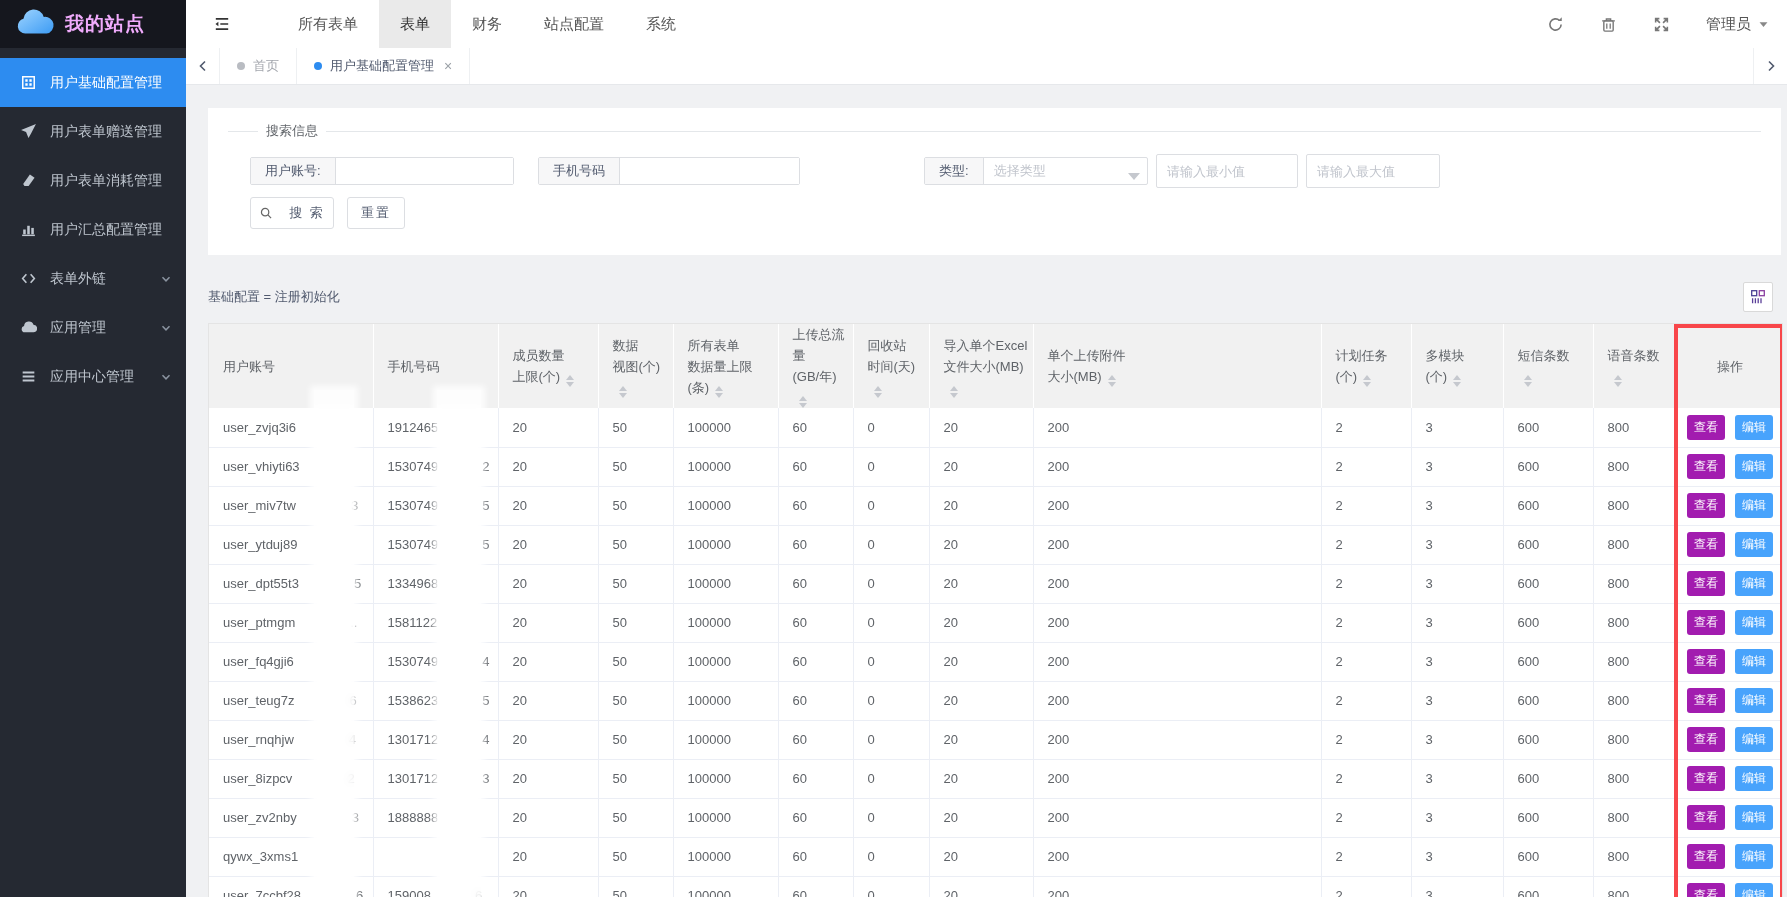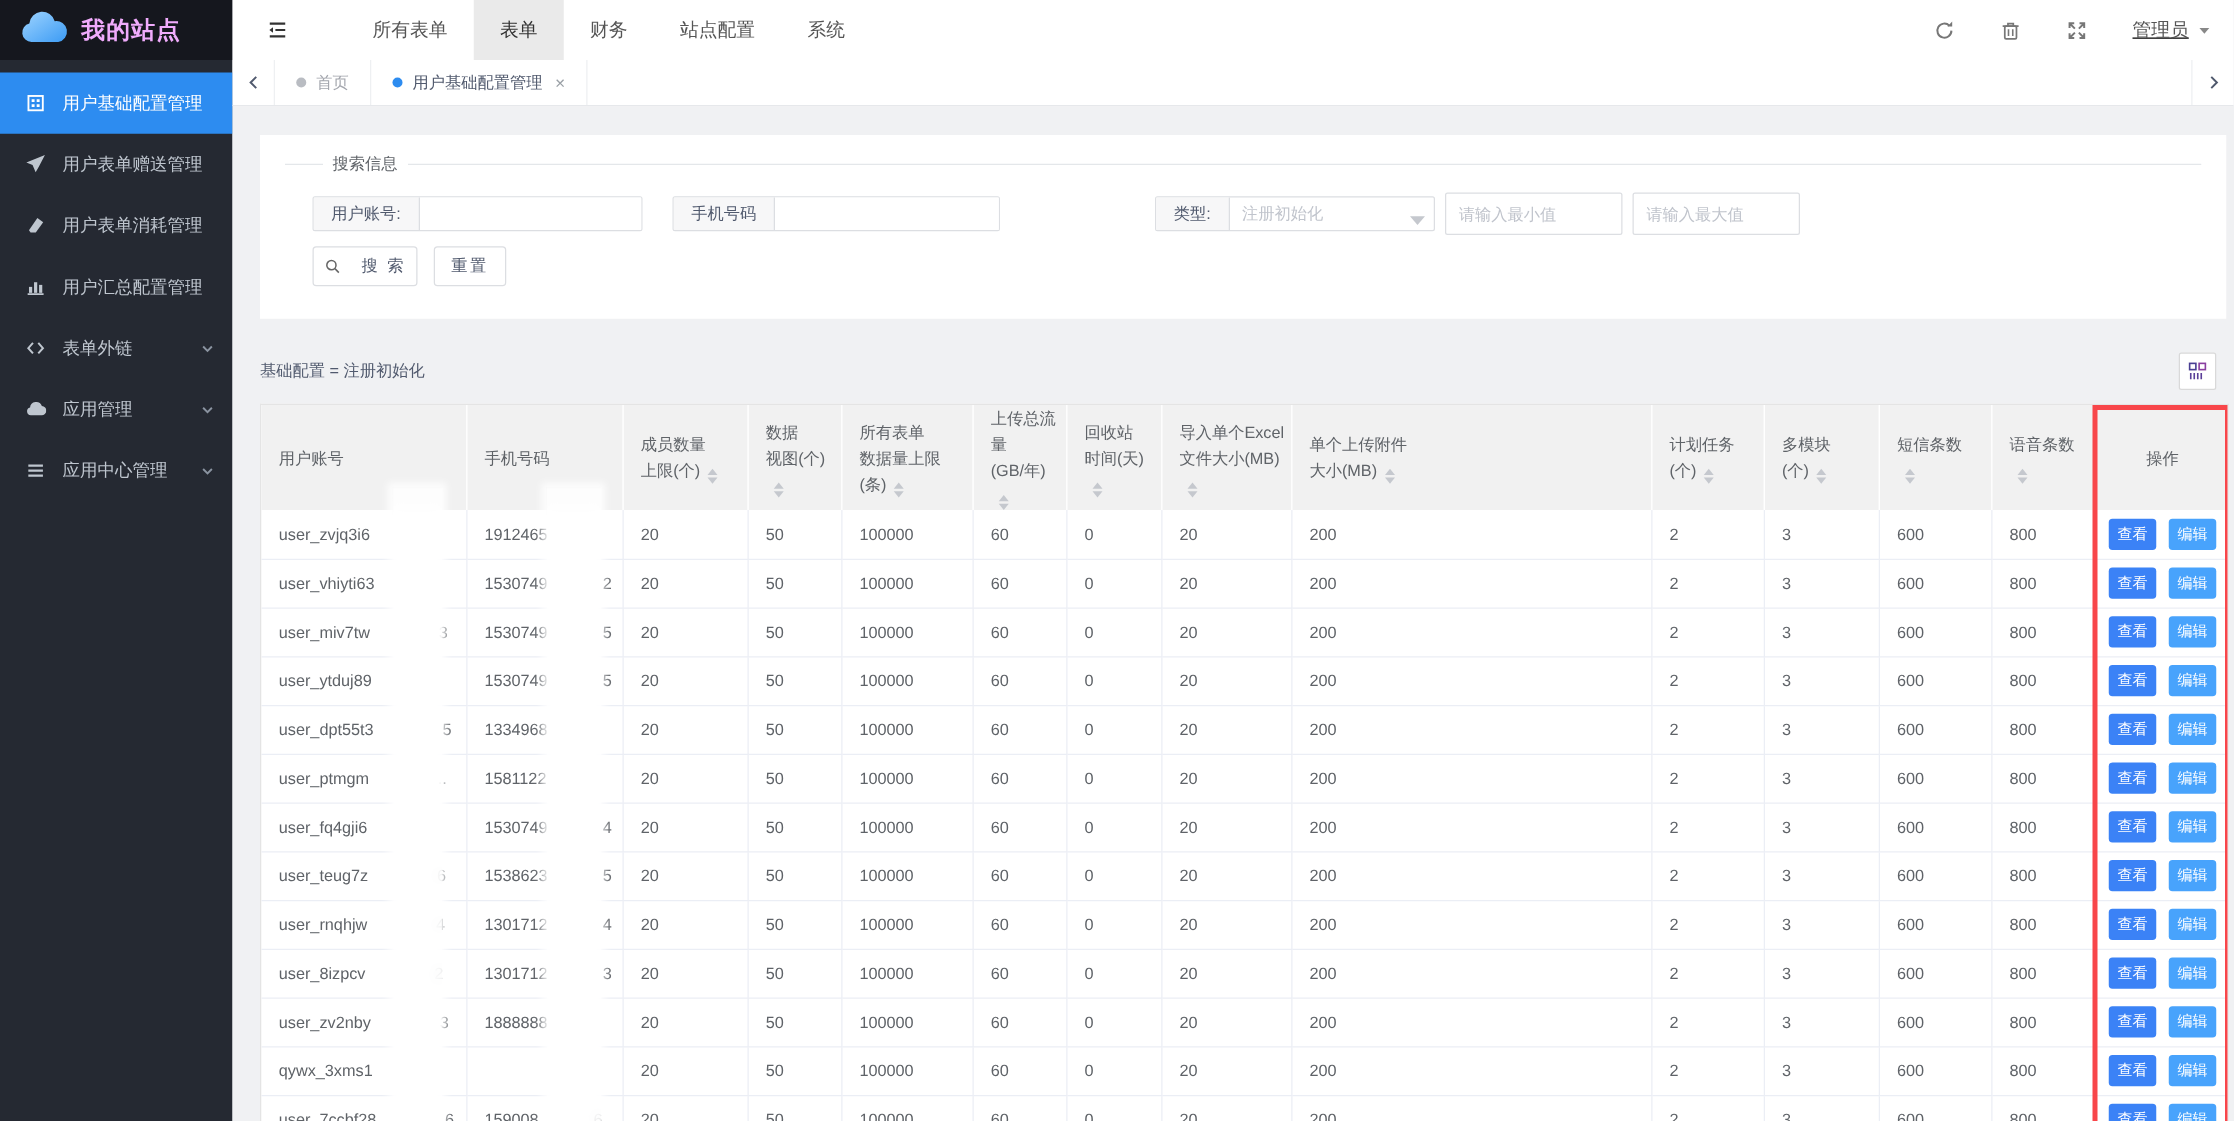--- a/index.html
+++ b/index.html
@@ -22,21 +22,21 @@
 
   
   .main { flex:1; display:flex; flex-direction:column; min-width:0; }
 
   .topbar { height:48px; background:#fff; display:flex; align-items:center; flex:none; }
   .collapse-btn { margin:0 10px 0 27px; color:#333; display:flex; cursor:pointer; }
   .collapse-btn svg { width:18px; height:18px; }
   .topnav { display:flex; height:48px; margin-left:36px; }
   .nav-item { height:48px; display:flex; align-items:center; padding:0 21px; font-size:15px; color:#555; cursor:pointer; }
   .nav-item.active { background:#eaeaea; color:#333; }
-  .topbar-right { margin-left:auto; display:flex; align-items:center; gap:36px; padding-right:18px;text-decoration:underline; }
+  .topbar-right { margin-left:auto; display:flex; align-items:center; gap:36px; padding-right:18px; }
   .tb-ico { color:#777; display:flex; cursor:pointer; }
   .tb-ico svg { width:17px; height:17px; }
   .admin { display:flex; align-items:center; gap:7px; font-size:15px; color:#555; cursor:pointer; }
   .admin svg { width:11px; height:11px; color:#888; }
 
   .tabbar { height:37px; background:#fff; border-bottom:1px solid #e6e8eb; display:flex; align-items:stretch; position:relative; flex:none; }
   .tab-arrow { width:34px; display:flex; align-items:center; justify-content:center; color:#515a6e; cursor:pointer; border-right:1px solid #eef0f2; }
   .tab-arrow svg { width:12px; height:12px; }
   .tab-arrow.right { position:absolute; right:0; top:0; height:100%; border-left:1px solid #eef0f2; border-right:none; }
   .tabs { display:flex; }
@@ -85,21 +85,21 @@
   thead th.center { text-align:center; padding:0; }
   tbody td { height:39px; border-bottom:1px solid #ebeef5; border-right:1px solid #ebeef5;
     font-size:13px; color:#5f6368; padding:0 4px 0 14px; white-space:nowrap; overflow:hidden; }
   tbody td.actions { padding:0; text-align:center; }
   .caret { display:inline-flex; flex-direction:column; gap:2px; margin-left:6px; vertical-align:1px; }
   .c-up { width:0; height:0; border-left:4px solid transparent; border-right:4px solid transparent; border-bottom:5px solid #c5c8ce; }
   .c-dn { width:0; height:0; border-left:4px solid transparent; border-right:4px solid transparent; border-top:5px solid #c5c8ce; }
   .mask-a { display:inline-block; width:55px; }
   .mask-p { display:inline-block; width:44px; }
   .act-btn { border:none; color:#fff; font-size:12px; padding:4px 7px; border-radius:3px; cursor:pointer; margin:0 5px; }
-  .btn-view { background:#3b82f6; }
+  .btn-view { background:#a21caf; }
   .btn-edit { background:#48a3fc; }
   .red-box { position:absolute; left:1465px; top:0; width:110px; height:700px;
     border:4px solid #f8464a; pointer-events:none; }
   .strip { position:absolute; top:66px; bottom:0; background:rgba(255,255,255,0.84);
     -webkit-backdrop-filter:blur(5px); backdrop-filter:blur(5px);
     box-shadow:0 0 6px 4px rgba(255,255,255,0.84); pointer-events:none; }
   .strip1 { left:105px; width:40px; }
   .strip2 { left:228px; width:44px; }
 </style>
 </head>
@@ -279,21 +279,21 @@
               <span class="ilabel">用户账号:</span>
               <input type="text" style="">
             </div>
             <div class="igroup" style="width:262px;margin-right:124px">
               <span class="ilabel">手机号码</span>
               <input type="text" style="">
             </div>
             <div class="igroup" style="width:224px;margin-right:8px">
               <span class="ilabel">类型:</span>
               <span class="select-box">
-                <span>注册初始化</span>
+                <span>选择类型</span>
                 <i class="select-caret"></i>
               </span>
             </div>
             <input class="plain-input" style="width: 142px; margin-right: 8px;" type="text" placeholder="请输入最小值">
             <input class="plain-input" style="width: 134px;" type="text" placeholder="请输入最大值">
           </div>
           <div class="btn-row">
             <button class="btn btn-search">
               <svg viewBox="0 0 16 16">
                   <circle cx="7" cy="7" r="4.2" fill="none" stroke="currentColor" stroke-width="1.4"></circle>

